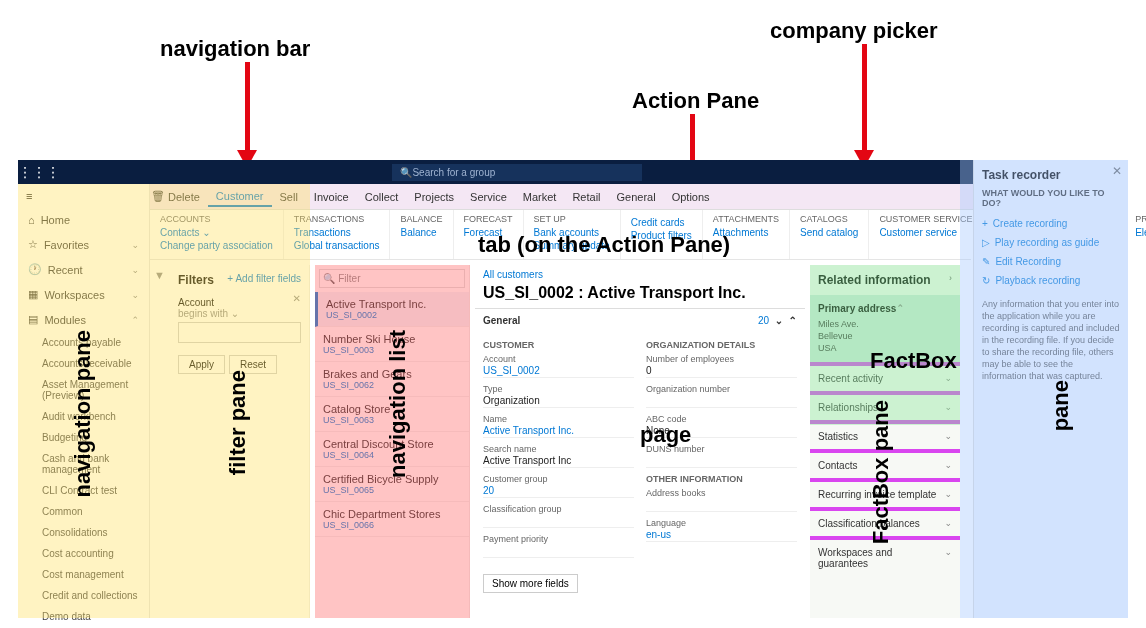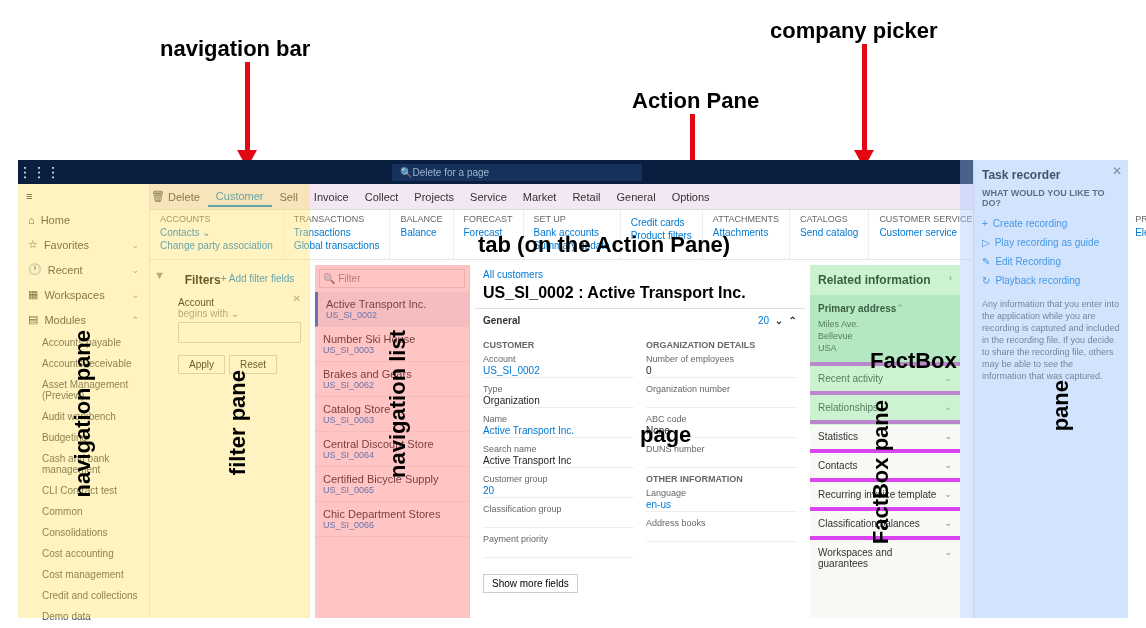--- a/index.html
+++ b/index.html
@@ -18,21 +18,21 @@
 .action-pane .btn{padding:3px 8px;cursor:pointer;display:flex;align-items:center;gap:3px}
 .action-pane .btn.active{border-bottom:2px solid #0078d4;color:#0078d4}
 .action-tabs{position:absolute;top:210px;left:150px;right:175px;height:50px;background:#fff;border-bottom:1px solid #e5e5e5;display:flex;font-size:10px}
 .action-tab{flex:0 0 auto;padding:4px 10px;border-right:1px solid #eee}
 .action-tab .hdr{font-size:9px;color:#666;text-transform:uppercase;margin-bottom:2px}
 .action-tab .link{color:#0078d4;font-size:10px;cursor:pointer;display:block;line-height:13px}
 .nav-pane{position:absolute;top:184px;left:18px;width:132px;bottom:10px;background:#fff;border-right:1px solid #e5e5e5;font-size:11px}
 .nav-item{padding:6px 10px;display:flex;align-items:center;gap:6px;cursor:pointer;color:#333}
 .nav-sub{padding:5px 10px 5px 24px;font-size:10px;color:#444;cursor:pointer}
 .filter-pane{position:absolute;top:265px;left:170px;width:140px;bottom:10px;background:#fff;border-right:1px solid #eee;padding:8px;font-size:10px}
-.filter-hdr{display:flex;justify-content:center;margin-bottom:8px}
+.filter-hdr{display:flex;justify-content:space-between;margin-bottom:8px}
 .filter-hdr b{font-size:12px}
 .filter-add{color:#0078d4;cursor:pointer;font-size:10px}
 .filter-field{margin-top:10px}
 .filter-input{width:100%;border:1px solid #ccc;padding:2px;margin-top:3px}
 .filter-btns{margin-top:12px;display:flex;gap:4px}
 .filter-btns button{padding:3px 10px;font-size:10px;border:1px solid #ccc;background:#fff;cursor:pointer}
 .nav-list{position:absolute;top:265px;left:315px;width:155px;bottom:10px;background:#fff;border-right:1px solid #eee;font-size:10px}
 .nav-list-filter{border:1px solid #ddd;margin:4px;padding:3px;color:#888;font-size:10px}
 .list-item{padding:6px 8px;border-bottom:1px solid #f0f0f0;cursor:pointer}
 .list-item .title{font-size:11px;color:#222}
@@ -95,21 +95,21 @@
 <div class="vertical-label" style="top:330px;left:70px">navigation pane</div>
 <div class="vertical-label" style="top:370px;left:225px">filter pane</div>
 <div class="vertical-label" style="top:330px;left:385px">navigation list</div>
 <div class="annotation" style="top:422px;left:640px">page</div>
 <div class="annotation" style="top:348px;left:870px">FactBox</div>
 <div class="vertical-label" style="top:400px;left:868px">FactBox pane</div>
 <div class="vertical-label" style="top:380px;left:1048px">pane</div>
 
 <div class="navbar">
   <div class="waffle">⋮⋮⋮</div>
-  <div class="search">🔍 <span>Delete for a page</span></div>
+  <div class="search">🔍 <span>Search for a group</span></div>
   <div class="navbar-right">
     <span>USSI</span>
     <span>🔔</span>
     <span>⚙</span>
     <span>?</span>
     <span>👤</span>
   </div>
 </div>
 
 <div class="action-pane">
@@ -317,26 +317,26 @@
       <div class="form-row">
             <div class="form-lbl">ABC code</div>
             <div class="form-val plain">None</div>
           </div>
       <div class="form-row">
             <div class="form-lbl">DUNS number</div>
             <div class="form-val plain">&nbsp;</div>
           </div>
       <div class="form-sec">OTHER INFORMATION</div>
       <div class="form-row">
+            <div class="form-lbl">Address books</div>
+            <div class="form-val plain">&nbsp;</div>
+          </div>
+      <div class="form-row">
             <div class="form-lbl">Language</div>
             <div class="form-val">en-us</div>
-          </div>
-      <div class="form-row">
-            <div class="form-lbl">Address books</div>
-            <div class="form-val plain">&nbsp;</div>
           </div>
     </div>
   </div>
   <button class="show-more">Show more fields</button>
 </div>
 
 <div class="factbox">
   <div class="factbox-hdr">
         <span>Related information</span>
         <span class="chev">›</span>

